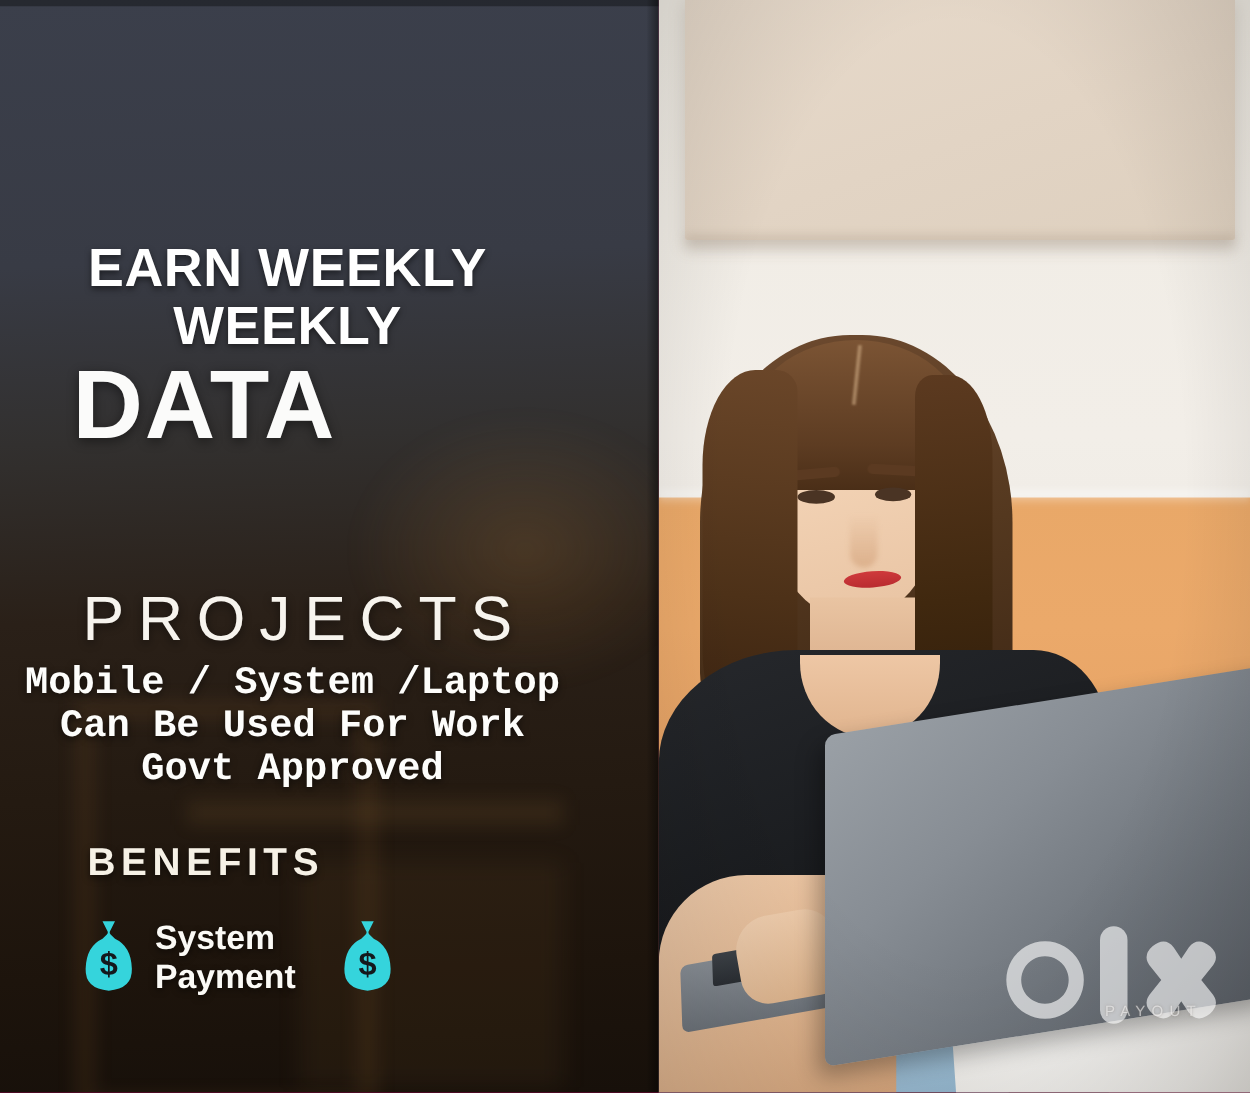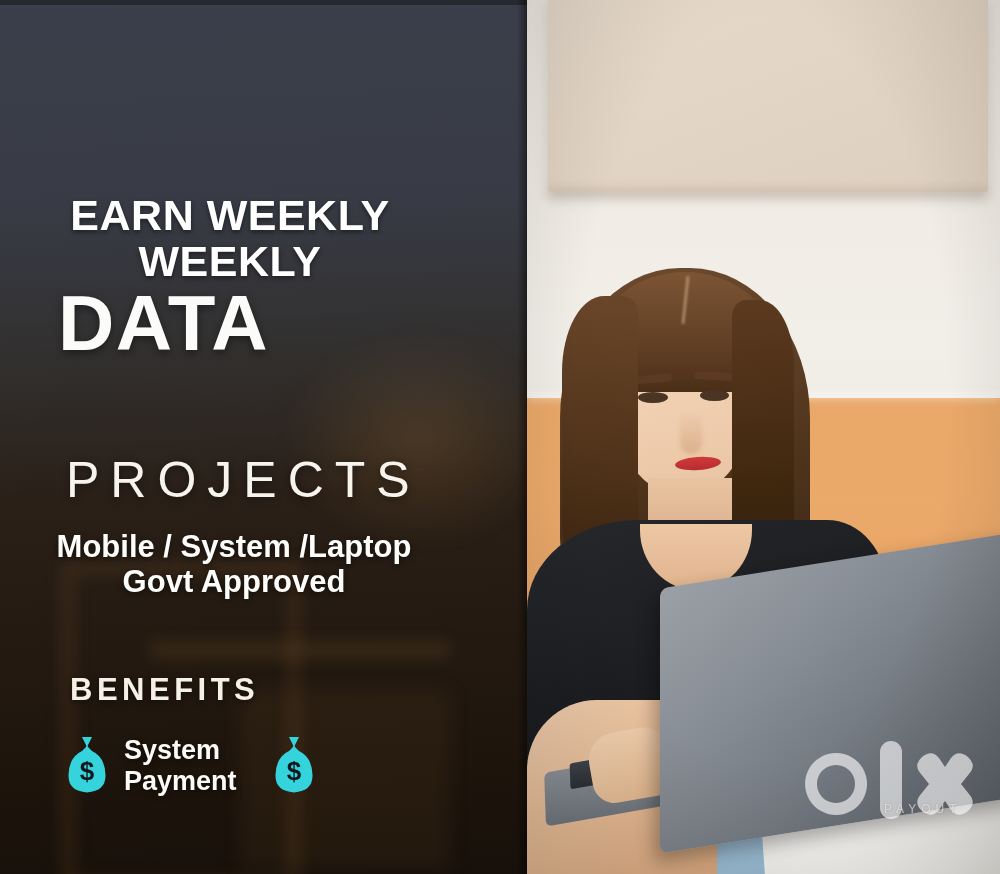--- a/index.html
+++ b/index.html
@@ -342,37 +342,38 @@
   .entry-line {
     left: 58px; top: 366px;
     font-size: 78px;
     font-weight: bold;
     letter-spacing: 1.5px;
     line-height: 0.95;
     color: #fbfbfa;
     text-shadow: 0 3px 9px rgba(0,0,0,0.45);
   }
   .projects-line {
-    left: 66px; top: 455px;
+    left: 66px; top: 470px;
     font-size: 50px;
     font-weight: 300;
     letter-spacing: 11px;
     line-height: 1.0;
     color: #f7f4ee;
     text-shadow: 0 2px 8px rgba(0,0,0,0.45);
   }
   .sub-block {
     left: 0; top: 530px;
     width: 468px;
     text-align: center;
     font-size: 31px;
     font-weight: bold;
     line-height: 1.12;
     color: #fdfdfb;
     text-shadow: 0 2px 6px rgba(0,0,0,0.55);
+    font-family: Liberation Mono, monospace;
   }
   .benefits-line {
     left: 70px; top: 672px;
     font-size: 31px;
     font-weight: bold;
     letter-spacing: 4.5px;
     color: #f6f1e6;
     text-shadow: 0 2px 6px rgba(0,0,0,0.55);
   }
   .benefit-items {
@@ -470,20 +471,21 @@
   </div>
 
   <div class="txt earn-line">EARN WEEKLY</div>
   <div class="txt payout-line">WEEKLY</div>
 
   <div class="txt data-line">DATA</div>
   <div class="txt projects-line">PROJECTS</div>
 
   <div class="txt sub-block">
     <div>Mobile / System /Laptop</div>
+    <div>Can Be Used For Work</div>
     <div>Govt Approved</div>
   </div>
 
   <div class="txt benefits-line">BENEFITS</div>
 
   <div class="benefit-items">
 
     <div class="benefit">
       <svg class="bag" viewBox="0 0 50 62">
         <path d="M20 2 L30 2 L26.5 9 Q25 11 26.5 12.6 L30 16

